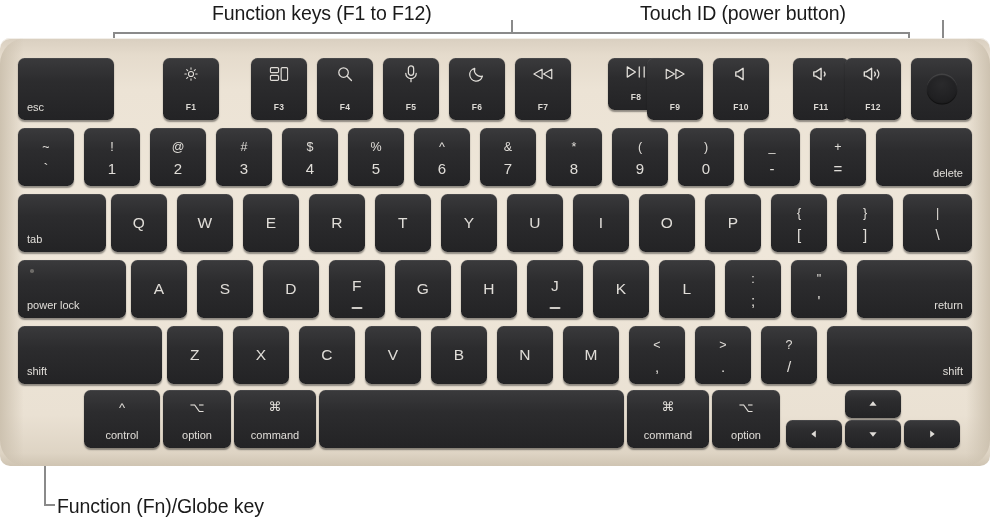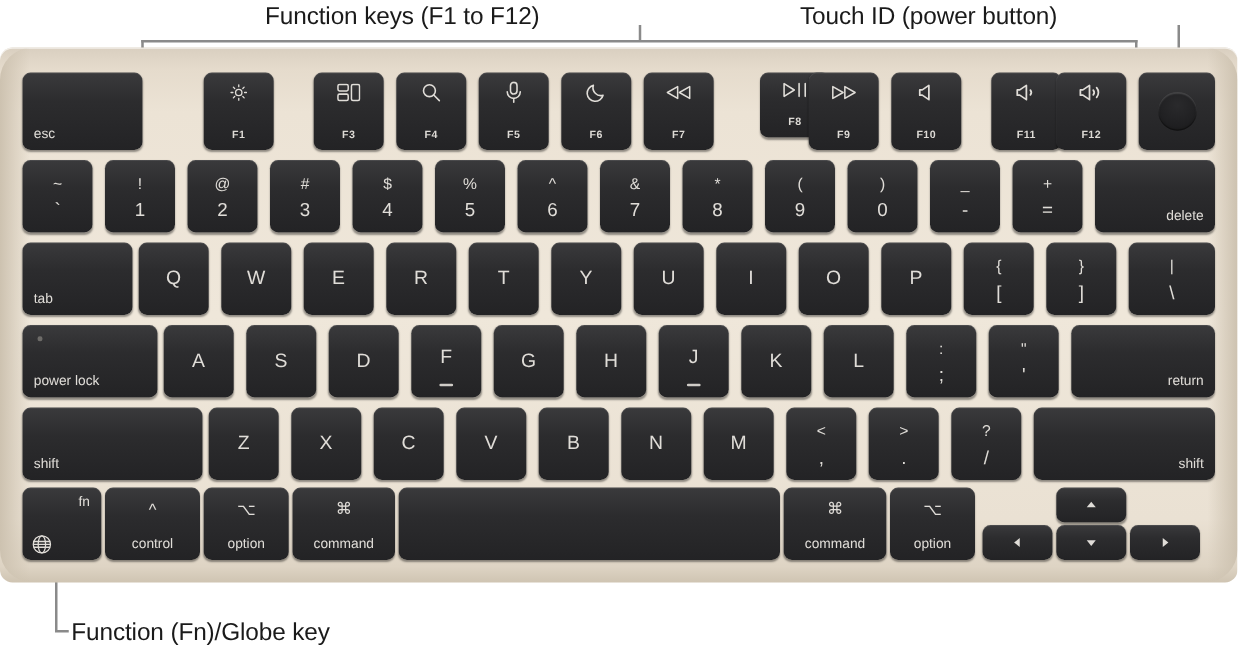--- a/index.html
+++ b/index.html
@@ -399,30 +399,20 @@
       <span class="lg dual-bot">.</span>
     </div>
     <div class="key" style="left:761px; top:288px; width:56px; height:58px;">
       <span class="lg dual-top">?</span>
       <span class="lg dual-bot">/</span>
     </div>
     <div class="key" style="left:827px; top:288px; width:145px; height:58px;">
       <span class="lg br">shift</span>
     </div>
 
-    <div class="key" style="left:18px; top:352px; width:63px; height:58px;">
-      <span class="lg tr">fn</span>
-      <span class="fn-ico">
-        <svg width="17" height="17" viewBox="0 0 20 20" fill="none" stroke="#e0ddd8" stroke-width="1.2">
-          <circle cx="10" cy="10" r="8.1"></circle>
-          <ellipse cx="10" cy="10" rx="3.5" ry="8.1"></ellipse>
-          <path d="M2.3 7.3h15.4M2.3 12.7h15.4M1.9 10h16.2"></path>
-        </svg>
-      </span>
-    </div>
     <div class="key" style="left:84px; top:352px; width:76px; height:58px;">
       <span class="lg" style="left:50%;top:11px;transform:translateX(-50%);font-size:13px;">^</span>
       <span class="lg" style="left:50%;bottom:7px;transform:translateX(-50%);font-size:11px;">control</span>
     </div>
     <div class="key" style="left:163px; top:352px; width:68px; height:58px;">
       <span class="lg" style="left:50%;top:11px;transform:translateX(-50%);font-size:13px;">⌥</span>
       <span class="lg" style="left:50%;bottom:7px;transform:translateX(-50%);font-size:11px;">option</span>
     </div>
     <div class="key" style="left:234px; top:352px; width:82px; height:58px;">
       <span class="lg" style="left:50%;top:10px;transform:translateX(-50%);font-size:13px;">⌘</span>

